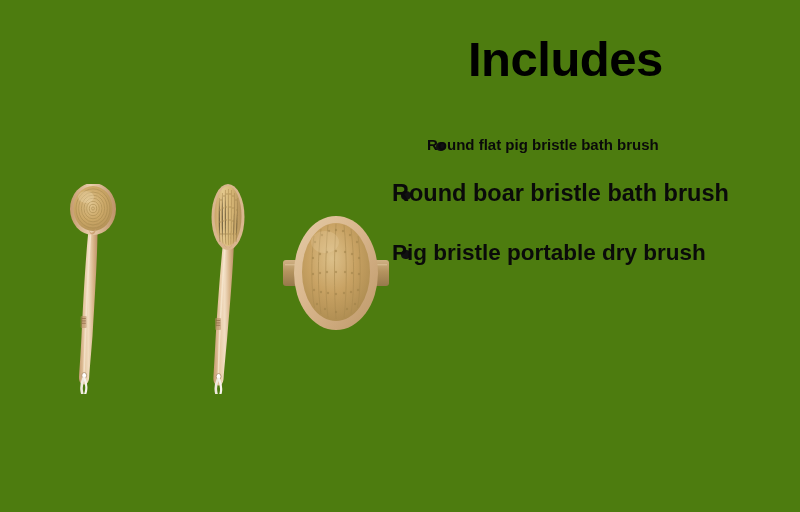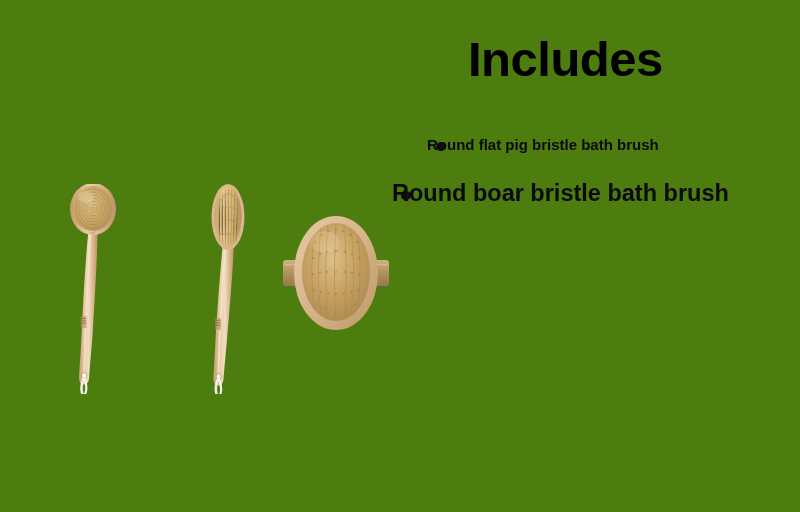--- a/index.html
+++ b/index.html
@@ -322,15 +322,19 @@
     <div class="feature" id="feature-0">
       <span class="bullet"></span>
       <span class="ftext">Round flat pig bristle bath brush</span>
     </div>
 
     <div class="feature" id="feature-1">
       <span class="bullet"></span>
       <span class="ftext">Round boar bristle bath brush</span>
     </div>
 
+    <div class="feature" id="feature-2">
+      <span class="bullet"></span>
+      <span class="ftext">Pig bristle portable dry brush</span>
+    </div>
   </div>
 
 </div>
 
 </body></html>

